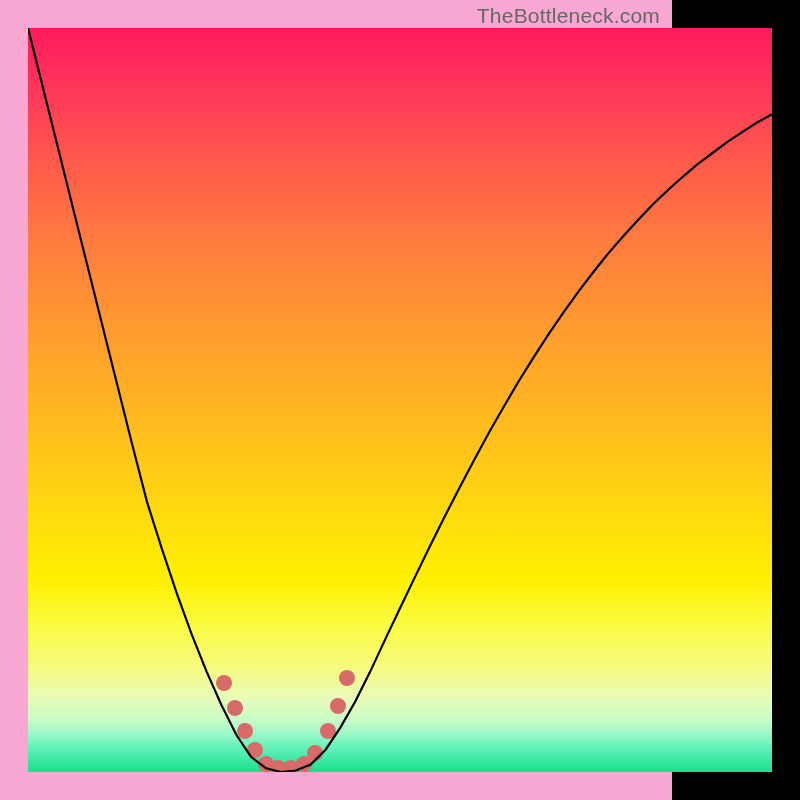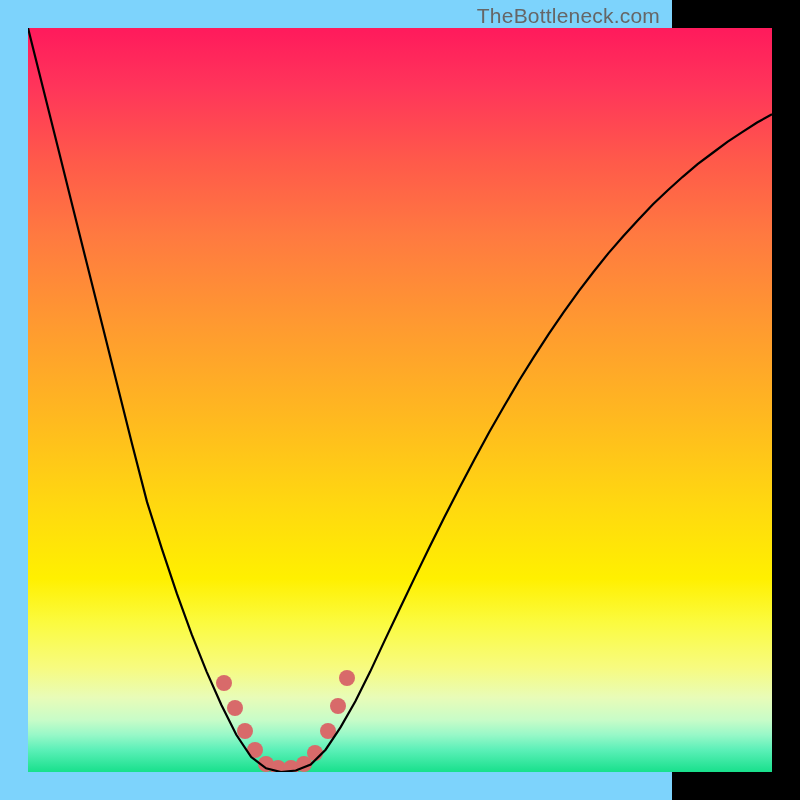--- a/index.html
+++ b/index.html
@@ -7,21 +7,21 @@
     padding: 0;
     width: 800px;
     height: 800px;
     background: #000;
     font-family: Arial, Helvetica, sans-serif;
   }
   .outer {
     position: relative;
     width: 672px;
     height: 800px;
-    background: #7dd3fc;
+    background: #f9a8d4;
     text-align: right;
   }
   .watermark {
     position: absolute;
     top: 4px;
     right: 12px;
     color: #666;
     font-size: 21px;
     letter-spacing: 0.2px;
     z-index: 10;

